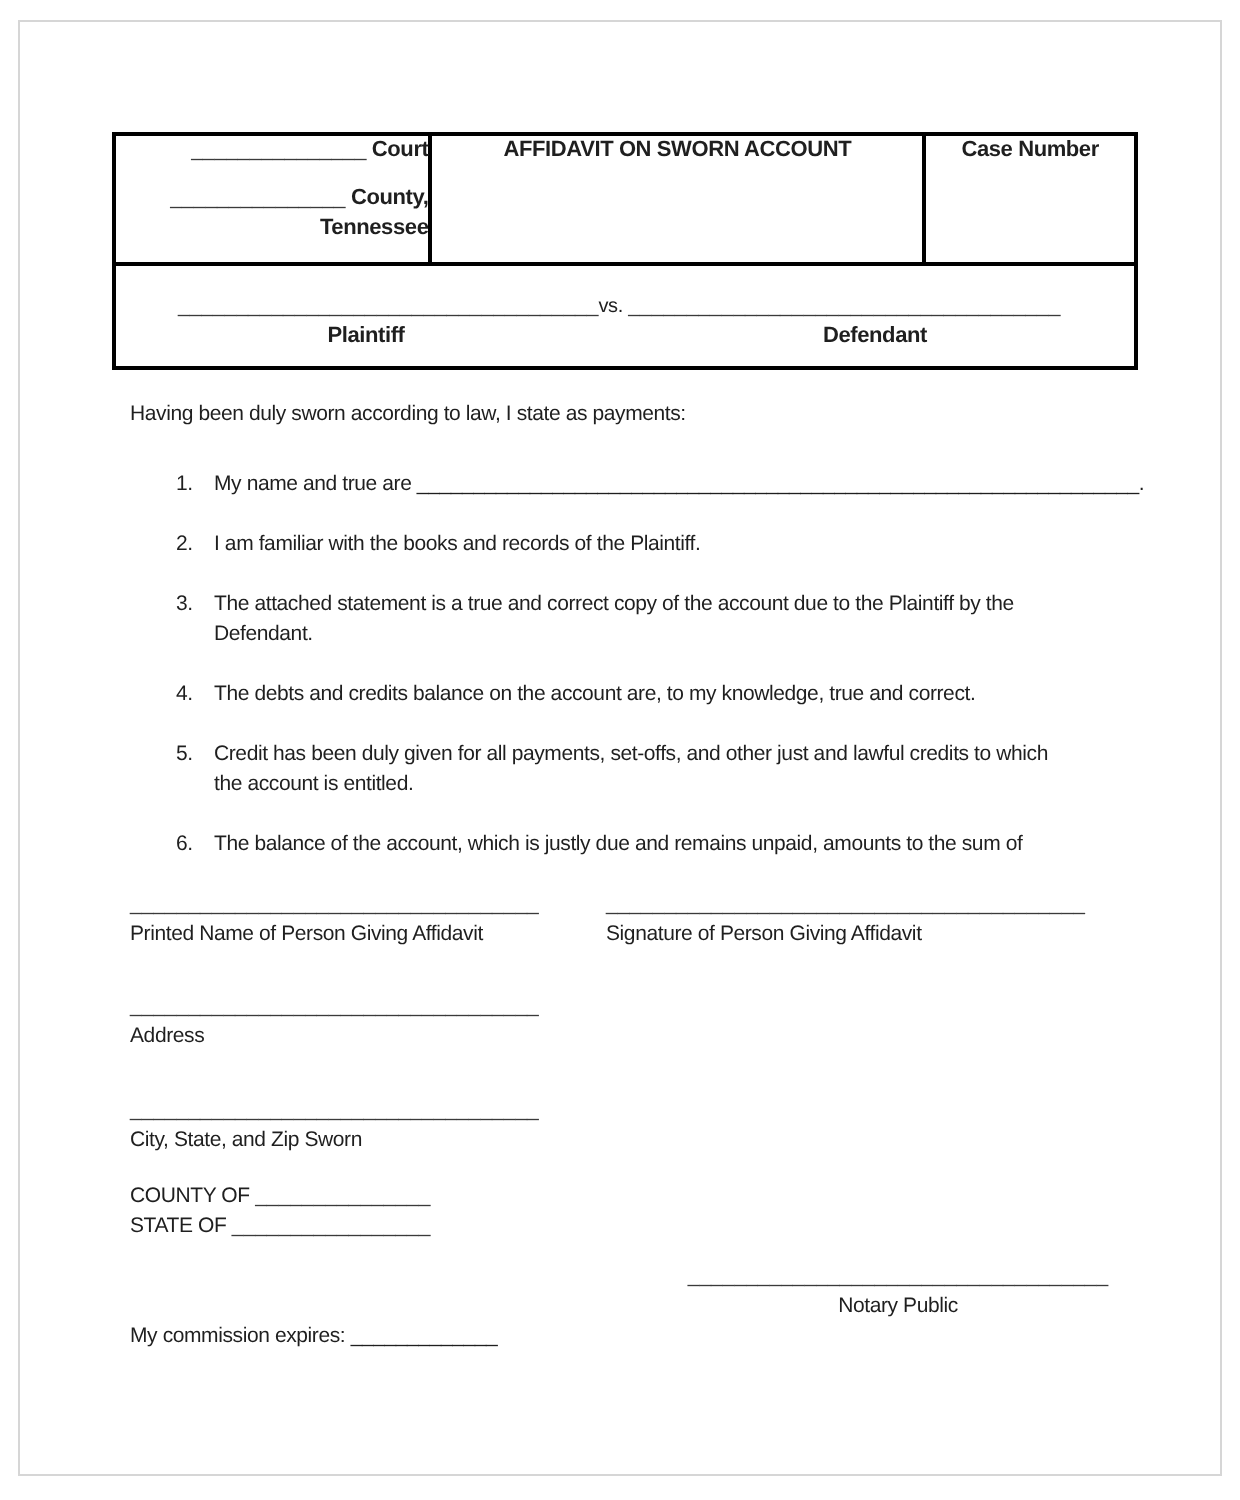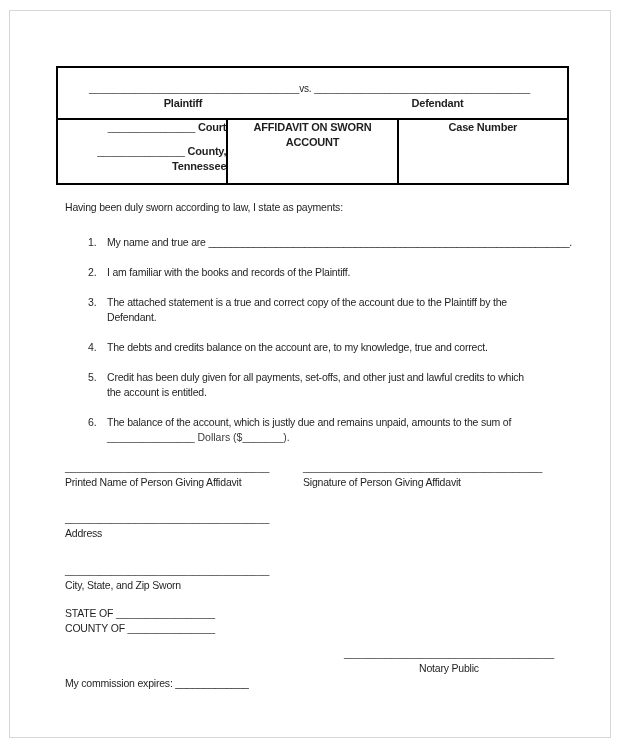--- a/index.html
+++ b/index.html
@@ -79,39 +79,39 @@
 </style>
 </head>
 <body>
 
 <div class="canvas">
   <div class="page">
 
     <table class="header-table">
       <tbody>
       <tr>
-        <td class="cell-parties" colspan="3">
-          <div class="party-lines"><span class="blank">____________________________________</span><span class="vs">vs.</span> <span class="blank">_____________________________________</span></div>
-          <div class="party-labels">
-            <span class="pl">Plaintiff</span>
-            <span class="dl">Defendant</span>
-          </div>
-        </td>
-      </tr>
-      <tr>
         <td class="cell-court">
           <div class="hdr-line1"><span class="blank">_______________</span> <b>Court</b></div>
           <div class="hdr-line2"><span class="blank">_______________</span> <b>County,</b></div>
           <div class="hdr-line3"><b>Tennessee</b></div>
         </td>
         <td class="cell-title">
           <span>AFFIDAVIT ON SWORN ACCOUNT</span>
         </td>
         <td class="cell-case">
           <span>Case Number</span>
+        </td>
+      </tr>
+      <tr>
+        <td class="cell-parties" colspan="3">
+          <div class="party-lines"><span class="blank">____________________________________</span><span class="vs">vs.</span> <span class="blank">_____________________________________</span></div>
+          <div class="party-labels">
+            <span class="pl">Plaintiff</span>
+            <span class="dl">Defendant</span>
+          </div>
         </td>
       </tr>
       </tbody>
     </table>
 
     <div class="doc-body">
 
       <div class="intro">Having been duly sworn according to law, I state as payments:</div>
 
       <div class="items">
@@ -130,21 +130,21 @@
         <div class="item">
           <span class="num">4.</span>
           <span class="item-text"><span>The debts and credits balance on the account are, to my knowledge, true and correct.</span></span>
         </div>
         <div class="item">
           <span class="num">5.</span>
           <span class="item-text"><span>Credit has been duly given for all payments, set-offs, and other just and lawful credits to which</span><br><span>the account is entitled.</span></span>
         </div>
         <div class="item">
           <span class="num">6.</span>
-          <span class="item-text"><span>The balance of the account, which is justly due and remains unpaid, amounts to the sum of</span><br><span class="blank">_______________ Dollars ($_______).</span></span>
+          <span class="item-text"><span>The balance of the account, which is justly due and remains unpaid, amounts to the sum of</span><br></span>
         </div>
       </div>
 
       <div class="sig-row">
         <div class="sig-col-left">
           <div class="blank nowrap">___________________________________</div>
           <div class="nowrap">Printed Name of Person Giving Affidavit</div>
         </div>
         <div class="sig-col-right">
           <div class="blank nowrap">_________________________________________</div>
@@ -156,22 +156,22 @@
         <div class="blank nowrap">___________________________________</div>
         <div>Address</div>
       </div>
 
       <div class="city-block">
         <div class="blank nowrap">___________________________________</div>
         <div>City, State, and Zip Sworn</div>
       </div>
 
       <div class="state-county">
+        <div class="nowrap"><span>COUNTY OF </span><span class="blank">_______________</span></div>
         <div class="nowrap"><span>STATE OF </span><span class="blank">_________________</span></div>
-        <div class="nowrap"><span>COUNTY OF </span><span class="blank">_______________</span></div>
       </div>
 
 
       <div class="notary-block">
         <div class="blank nowrap">____________________________________</div>
         <div>Notary Public</div>
       </div>
 
       <div class="commission nowrap">My commission expires: _____________</div>
 

